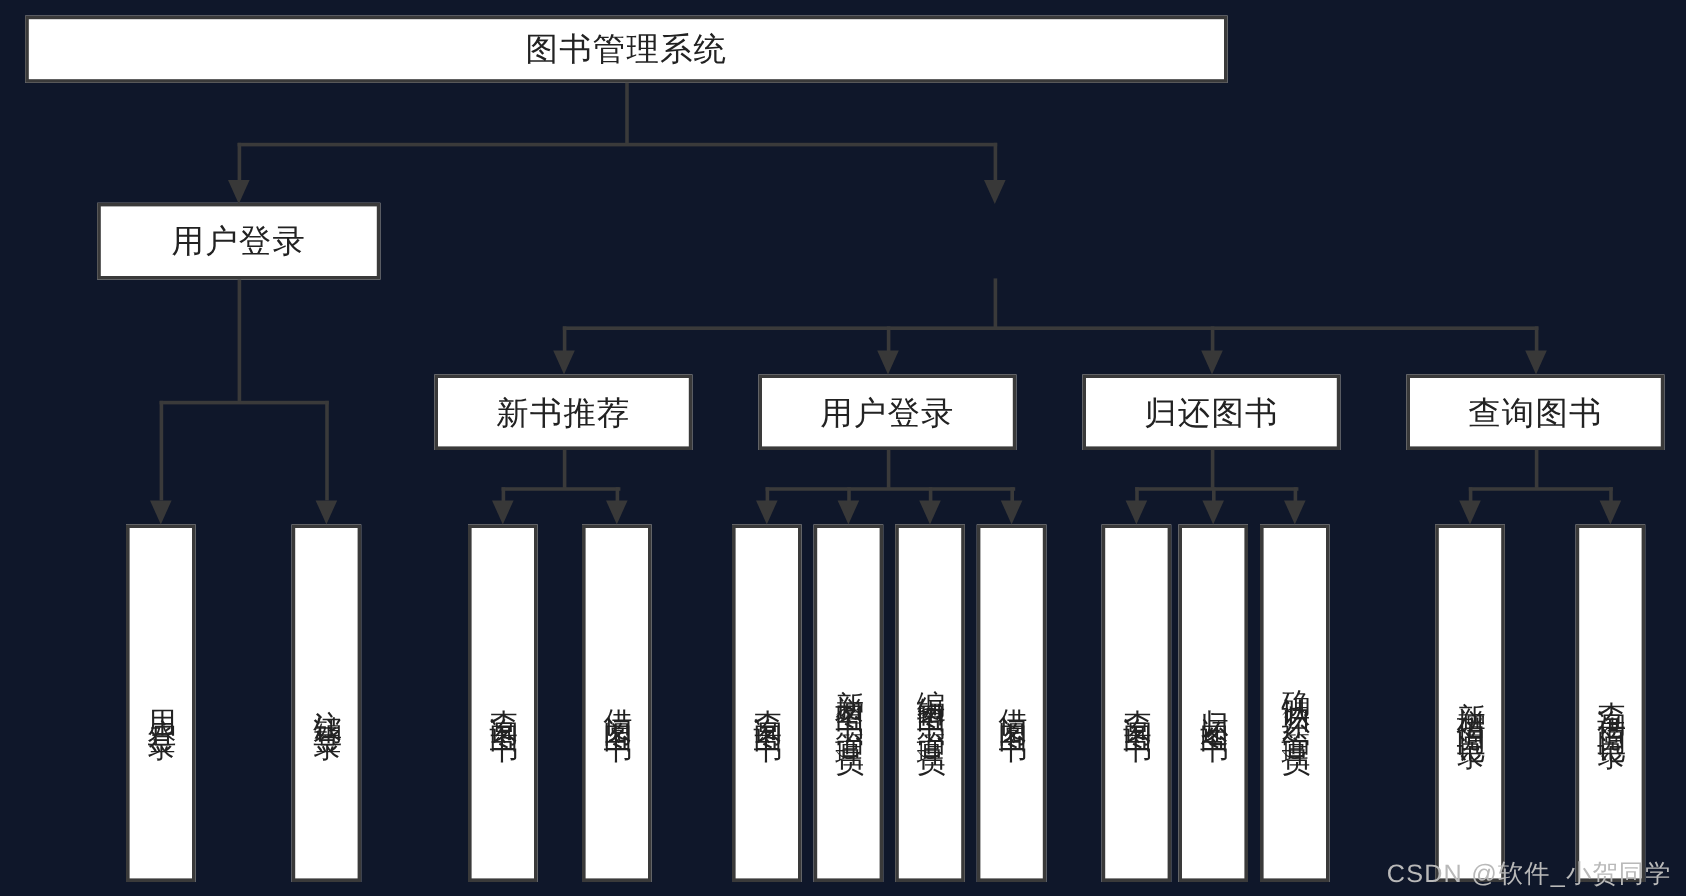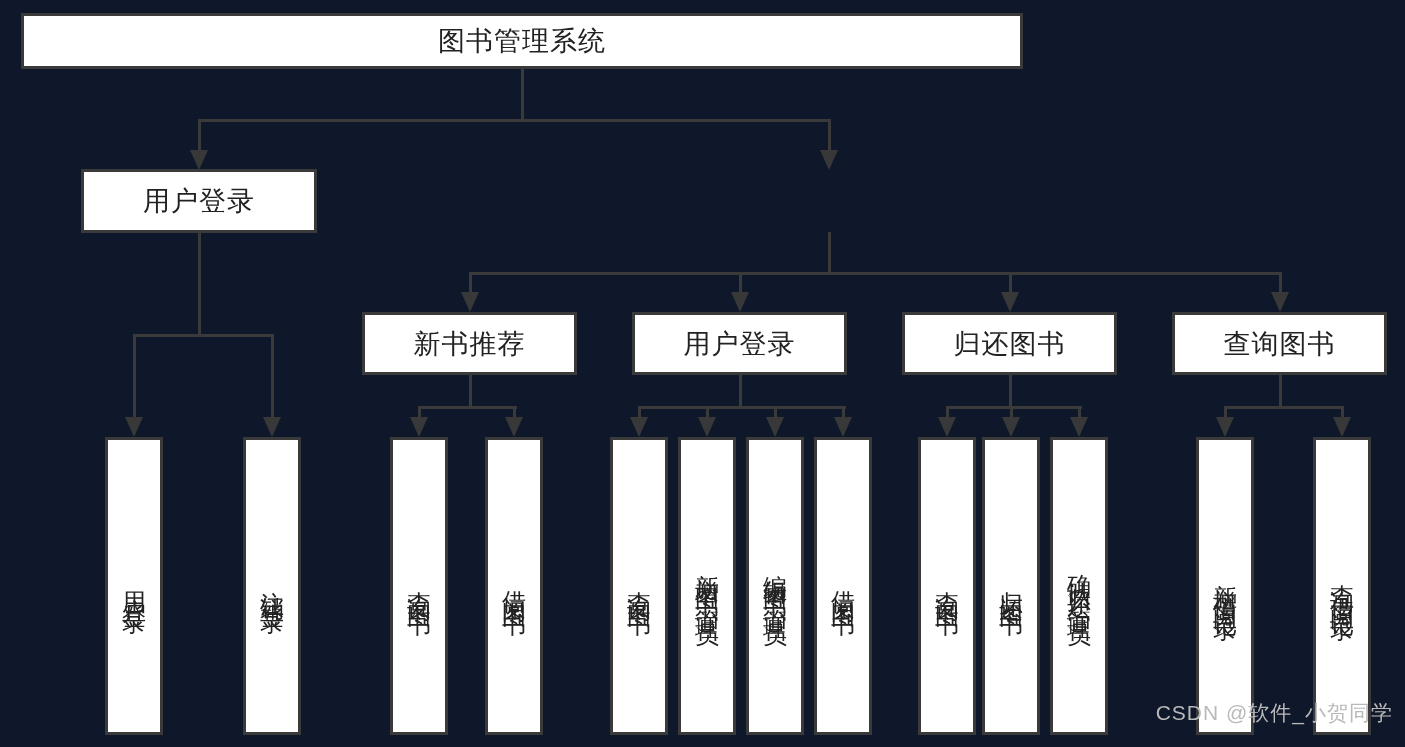--- a/index.html
+++ b/index.html
@@ -18,21 +18,21 @@
     writing-mode:vertical-rl;text-orientation:mixed;
     letter-spacing:7px;line-height:1;
   }
   .ln{position:absolute;background:#3a3a3a;}
   .tri{
     position:absolute;width:0;height:0;
     border-left:9px solid transparent;border-right:9px solid transparent;
     border-top:20px solid #383838;
   }
   .watermark{
-    position:absolute;right:12px;bottom:20px;z-index:5;
+    position:absolute;right:12px;bottom:5px;z-index:5;
     color:#b9b9b9;font-size:21px;letter-spacing:1px;
   }
 </style>
 </head>
 <body>
 
 <div class="stage">
 
   <div class="box hbox" style="left:21px;top:13px;width:1002px;height:56px;">
     <span>图书管理系统</span>

